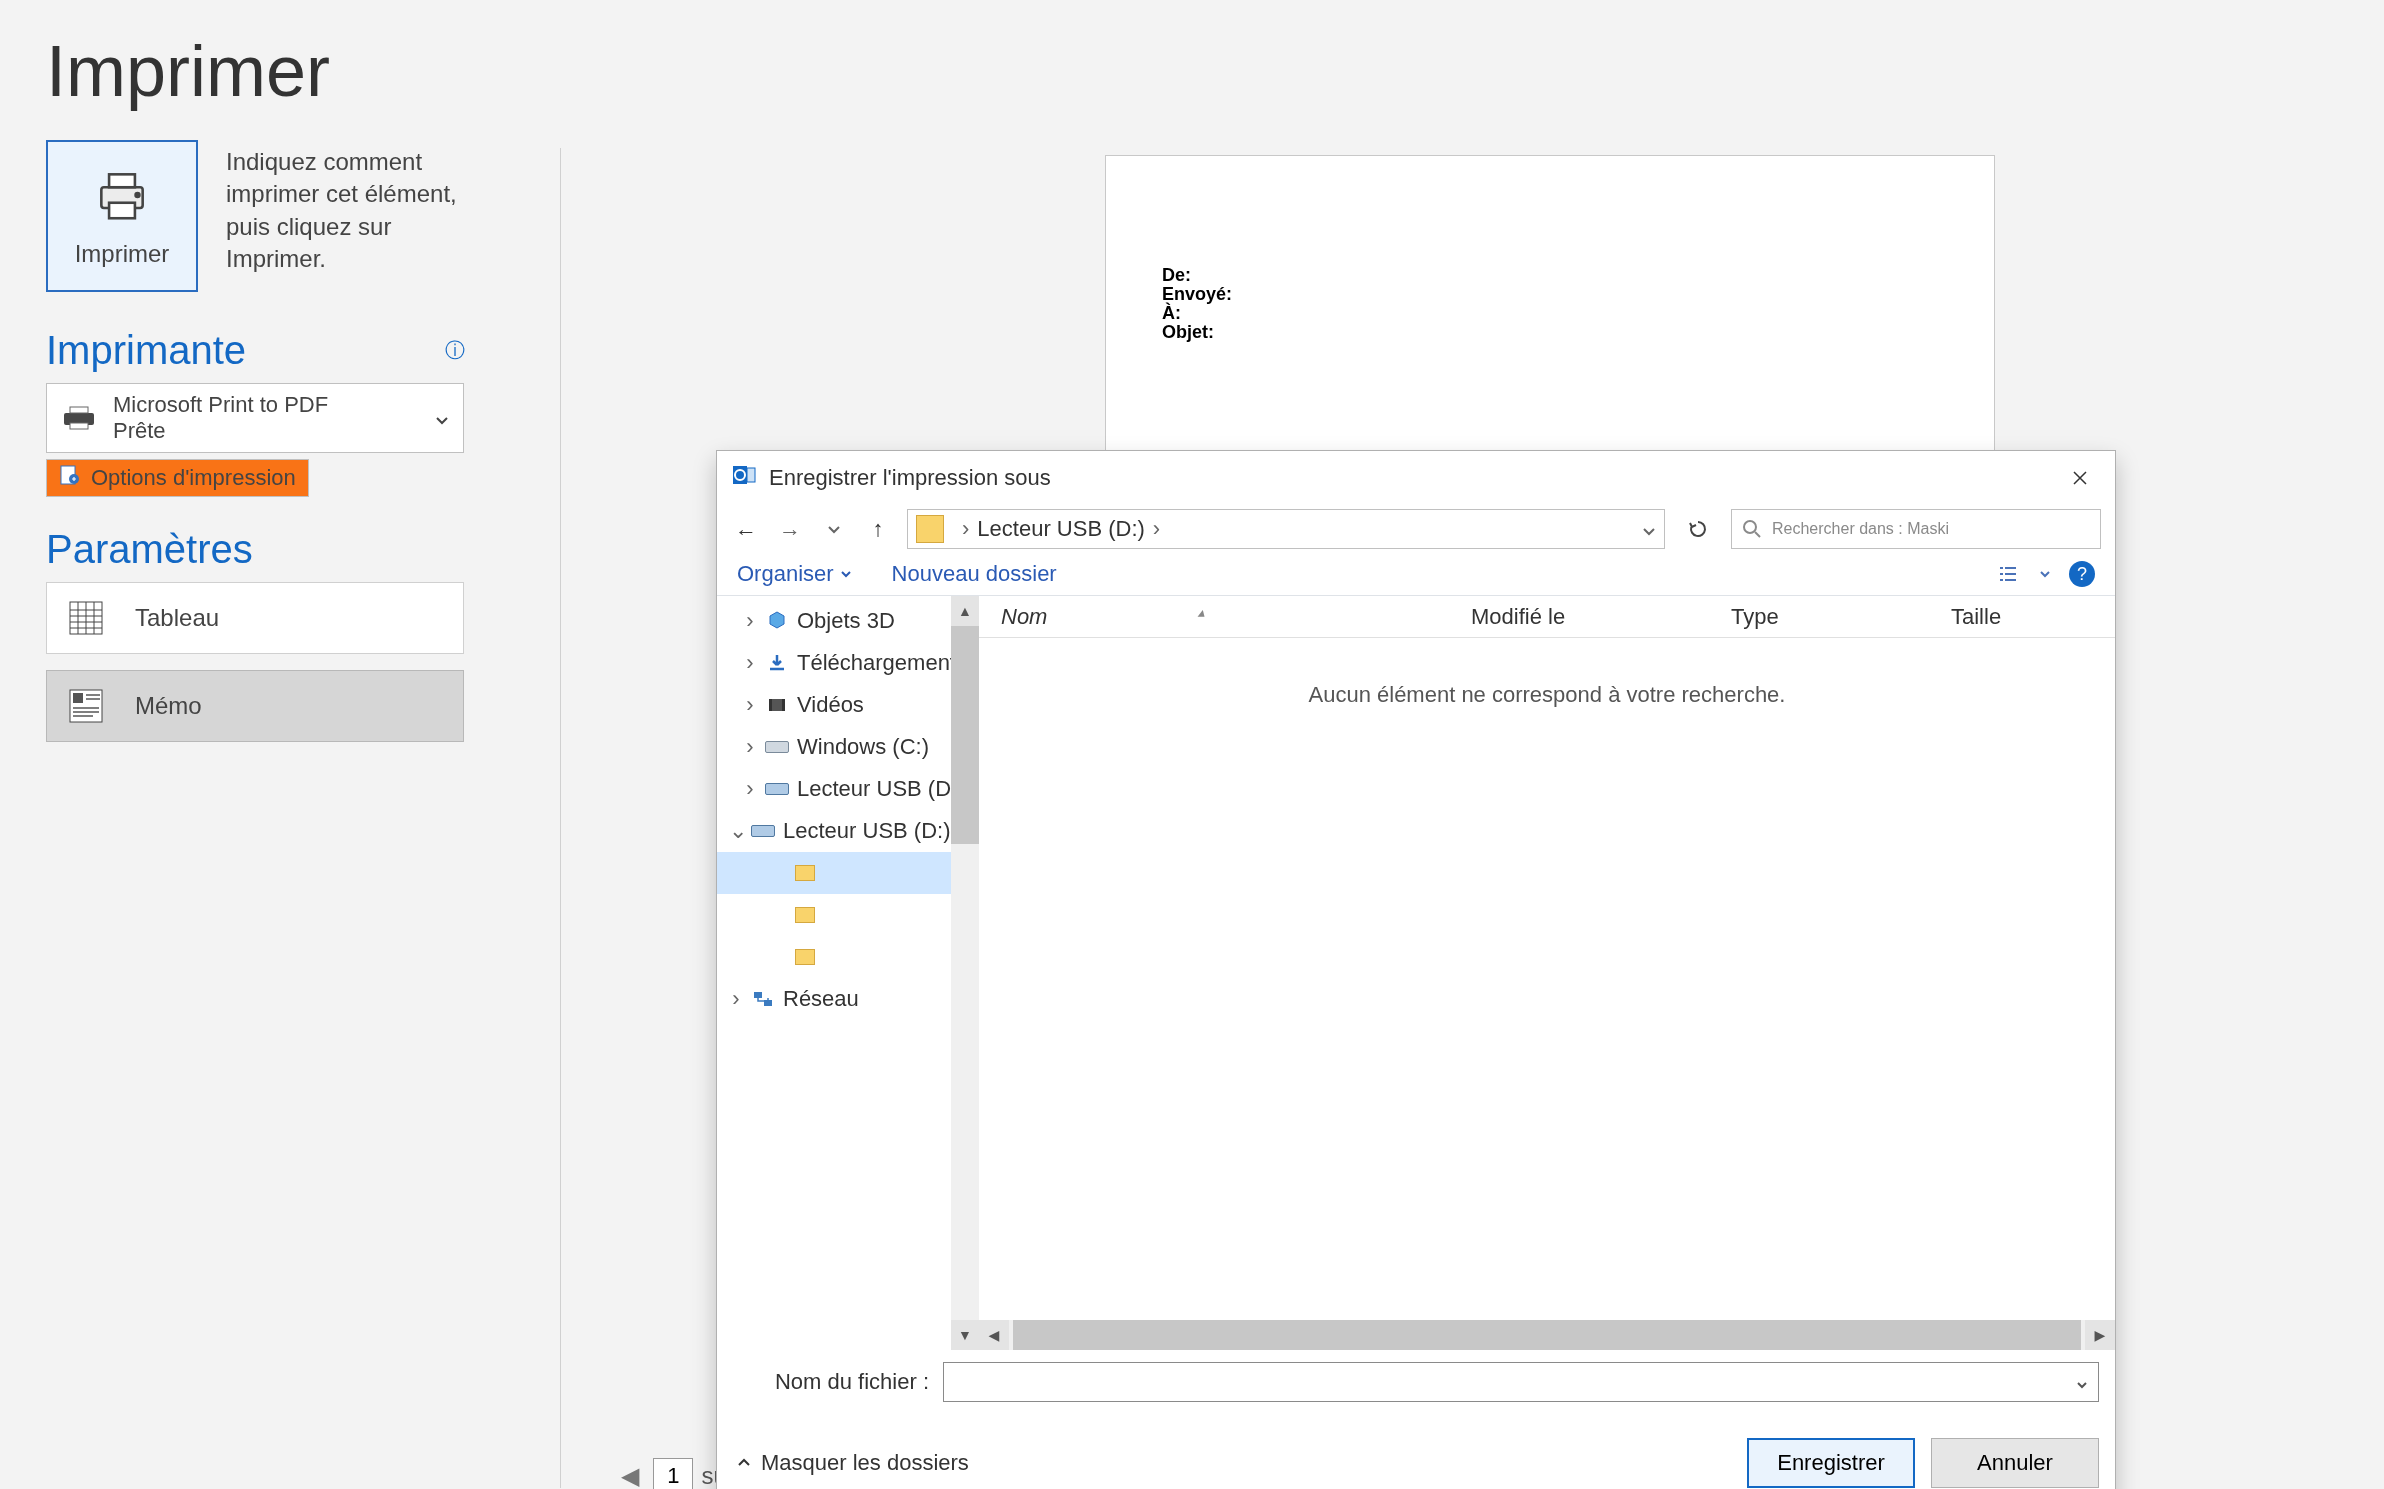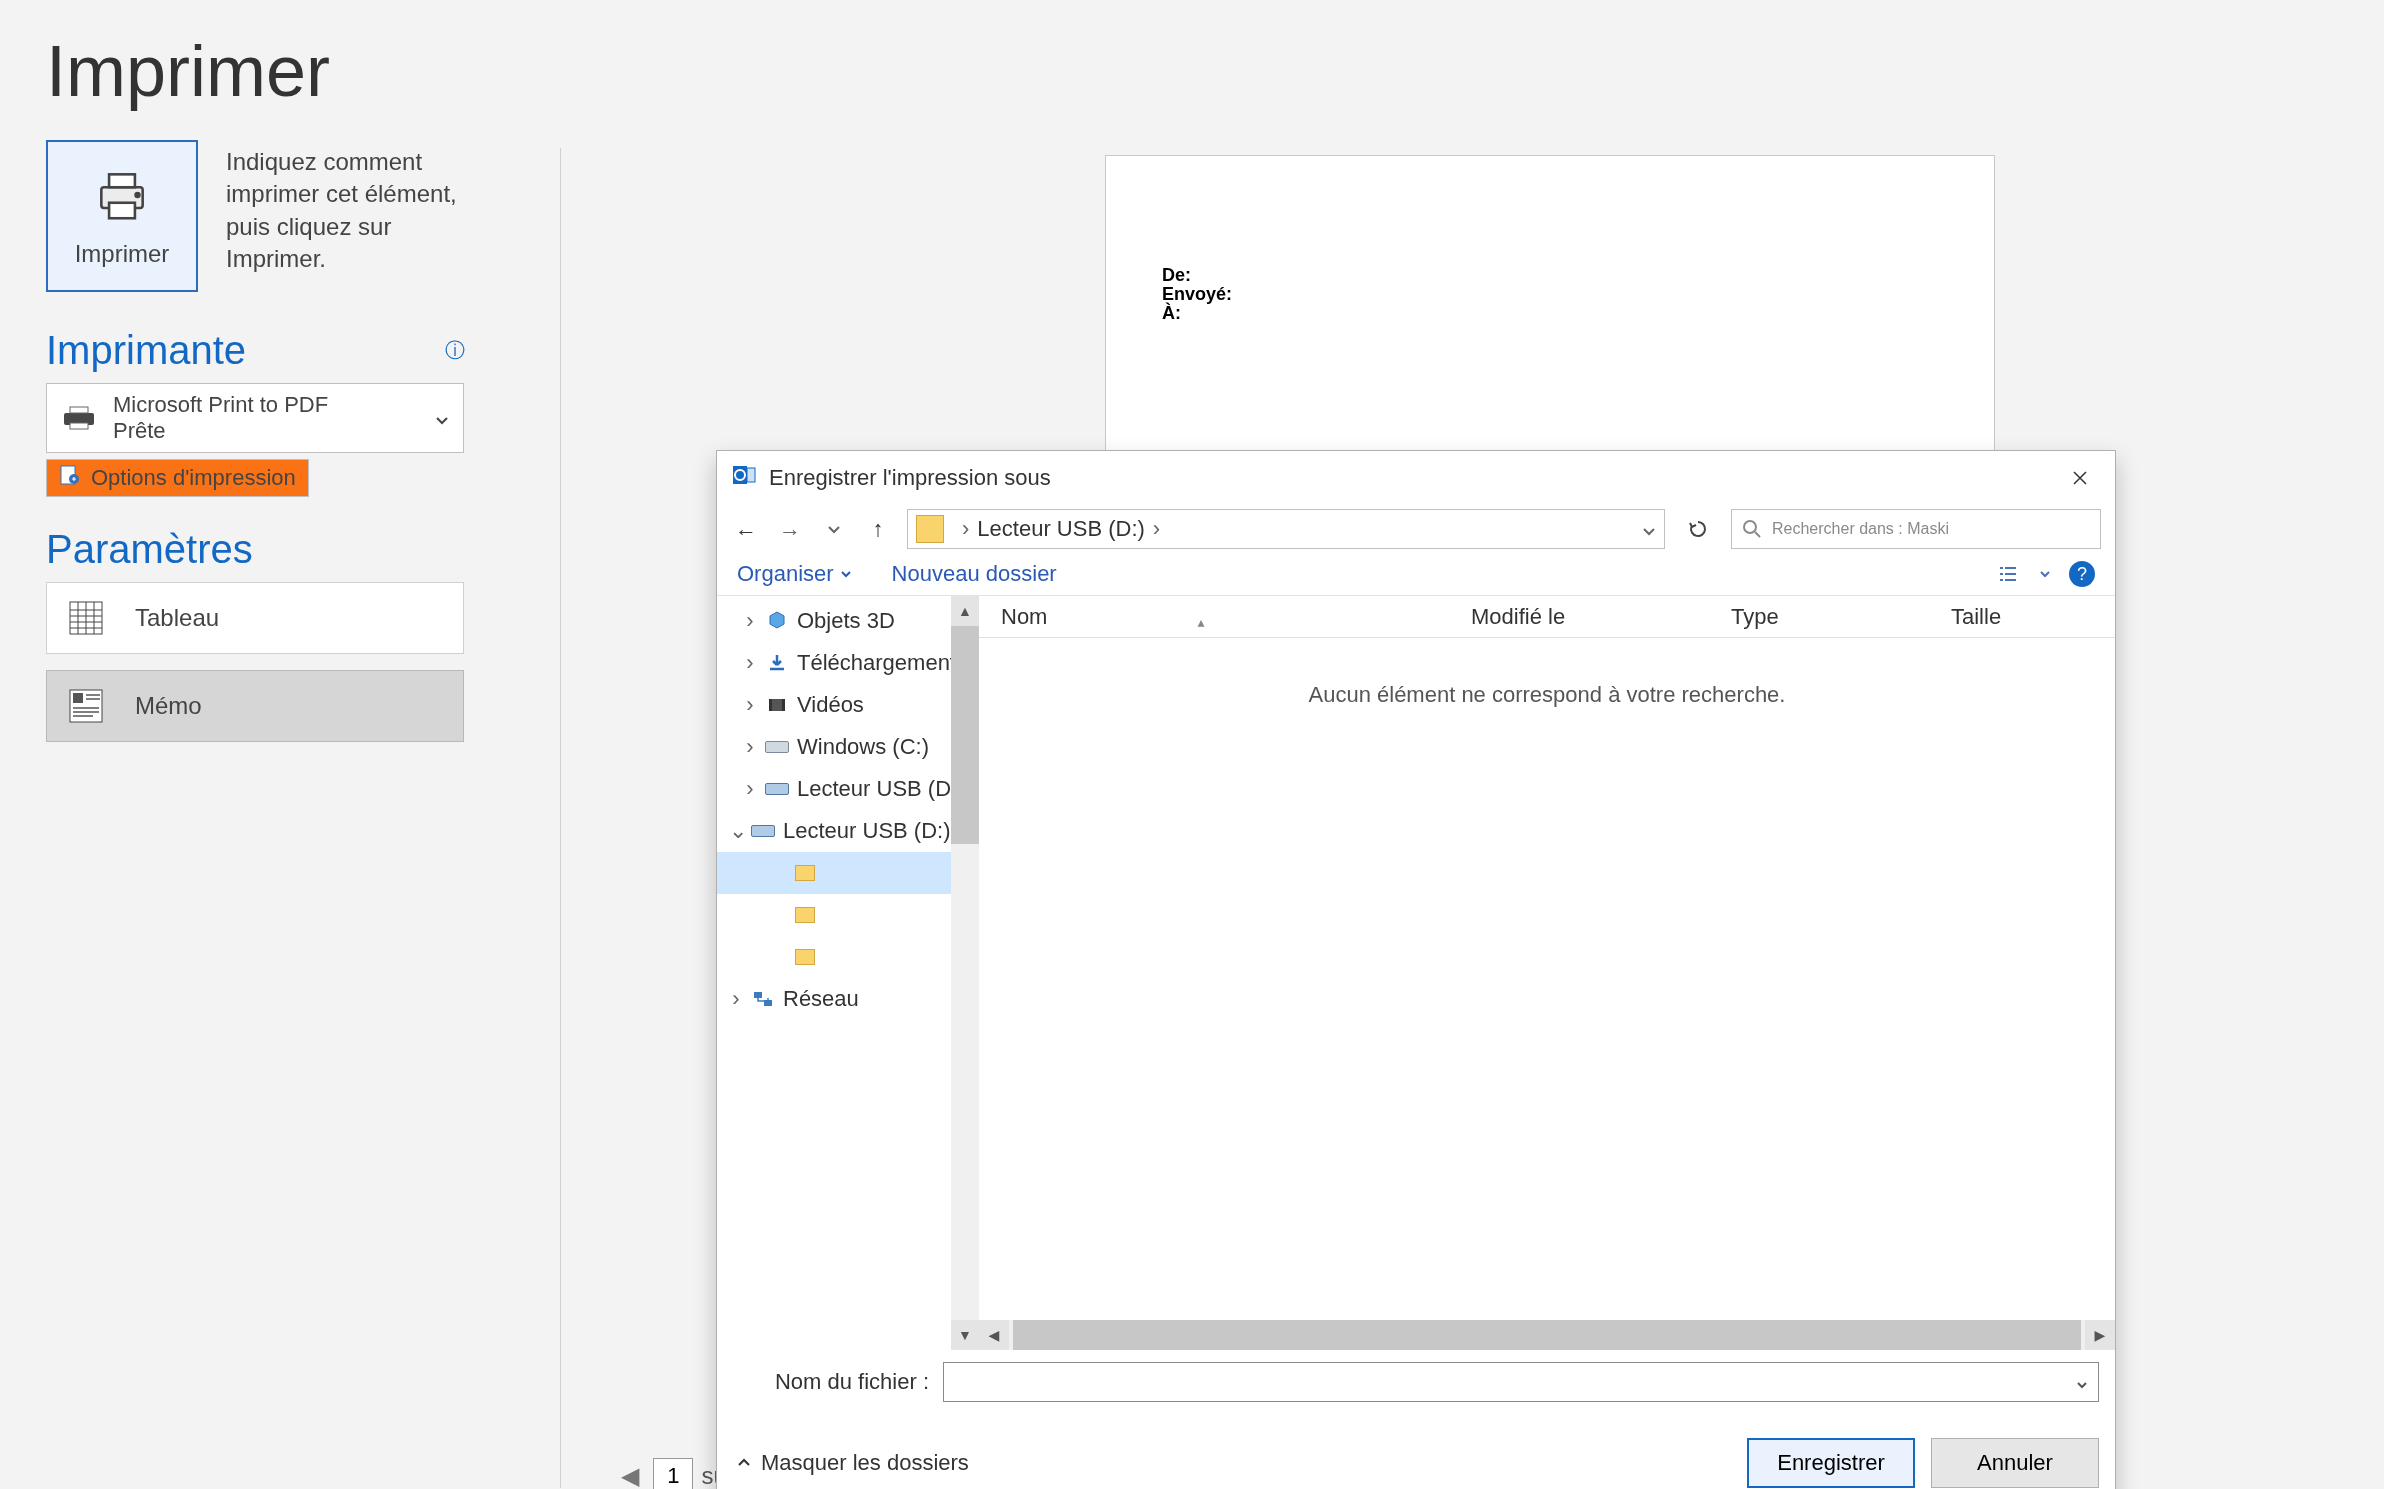--- a/index.html
+++ b/index.html
@@ -105,21 +105,21 @@
   .usb-shape { width:24px; height:12px; background:#b0cbe6; border:1px solid #5078a0; border-radius:2px; }
   .net-shape { width:22px; height:18px; display:flex; align-items:center; justify-content:center; color:#3b7bc0; }
 
   .tree-scroll { position:absolute; right:0; top:0; bottom:0; width:28px; background:#f0f0f0; display:flex; flex-direction:column; }
   .tree-scroll .sbtn { height:30px; display:flex; align-items:center; justify-content:center; color:#555; background:#e4e4e4; font-size:14px; }
   .tree-scroll .thumb { background:#c7c7c7; height:218px; margin-top:0; }
 
   .file-area { flex:1; display:flex; flex-direction:column; }
   .col-headers { display:flex; border-bottom:1px solid #e0e0e0; height:42px; align-items:center; }
   .col { font-size:22px; color:#333; padding-left:22px; }
-  .col.nom { width:470px; display:flex; align-items:flex-end; gap:150px; }
+  .col.nom { width:470px; display:flex; align-items:flex-start; gap:150px;font-style:italic; }
   .sort-caret { color:#888; font-size:14px; }
   .col.mod { width:260px; }
   .col.typ { width:220px; }
   .col.tai { flex:1; }
   .file-empty { text-align:center; color:#555; font-size:22px; margin-top:44px; }
   .hscroll { height:30px; display:flex; align-items:center; background:#f0f0f0; margin-top:auto; }
   .hscroll .harrow { width:30px; text-align:center; color:#555; font-size:14px; background:#e4e4e4; height:100%; display:flex; align-items:center; justify-content:center; }
   .hscroll .htrack { flex:1; background:#c7c7c7; height:100%; margin:0 4px; }
 
   .form-rows { padding:12px 16px 8px 16px; }
@@ -220,20 +220,21 @@
 </div>
 
 <div class="separator"></div>
 
 <div class="preview-area">
   <div class="preview-page">
     <div class="preview-body">
       <div>De:</div>
       <div>Envoyé:</div>
       <div>À:</div>
+      <div>Objet:</div>
       <div class="preview-footer">1</div>
     </div>
   </div>
 </div>
 
 <div class="pager">
   <span class="pager-arrow">◀</span>
   <input class="pager-input" value="1" style="">
   <span>sur 2</span>
   <span class="pager-arrow en">▶</span>

